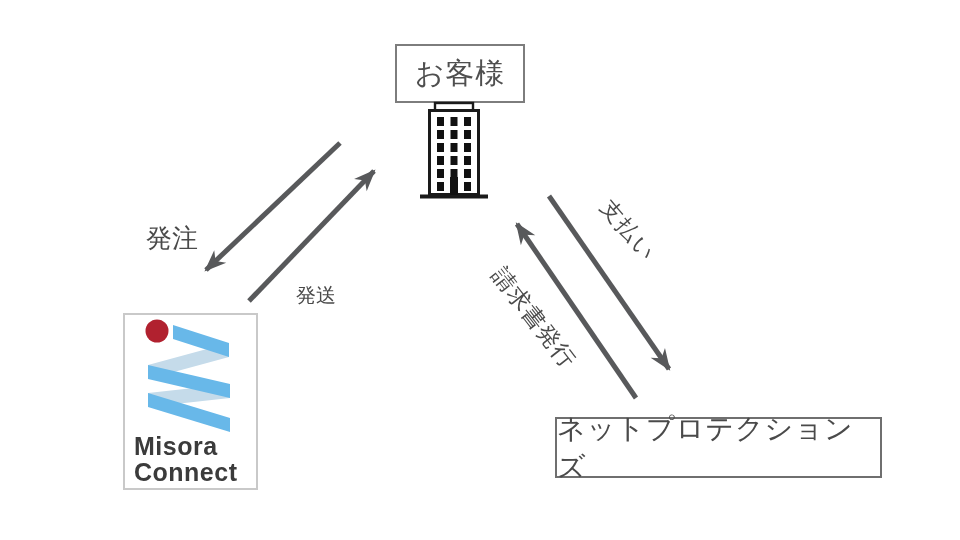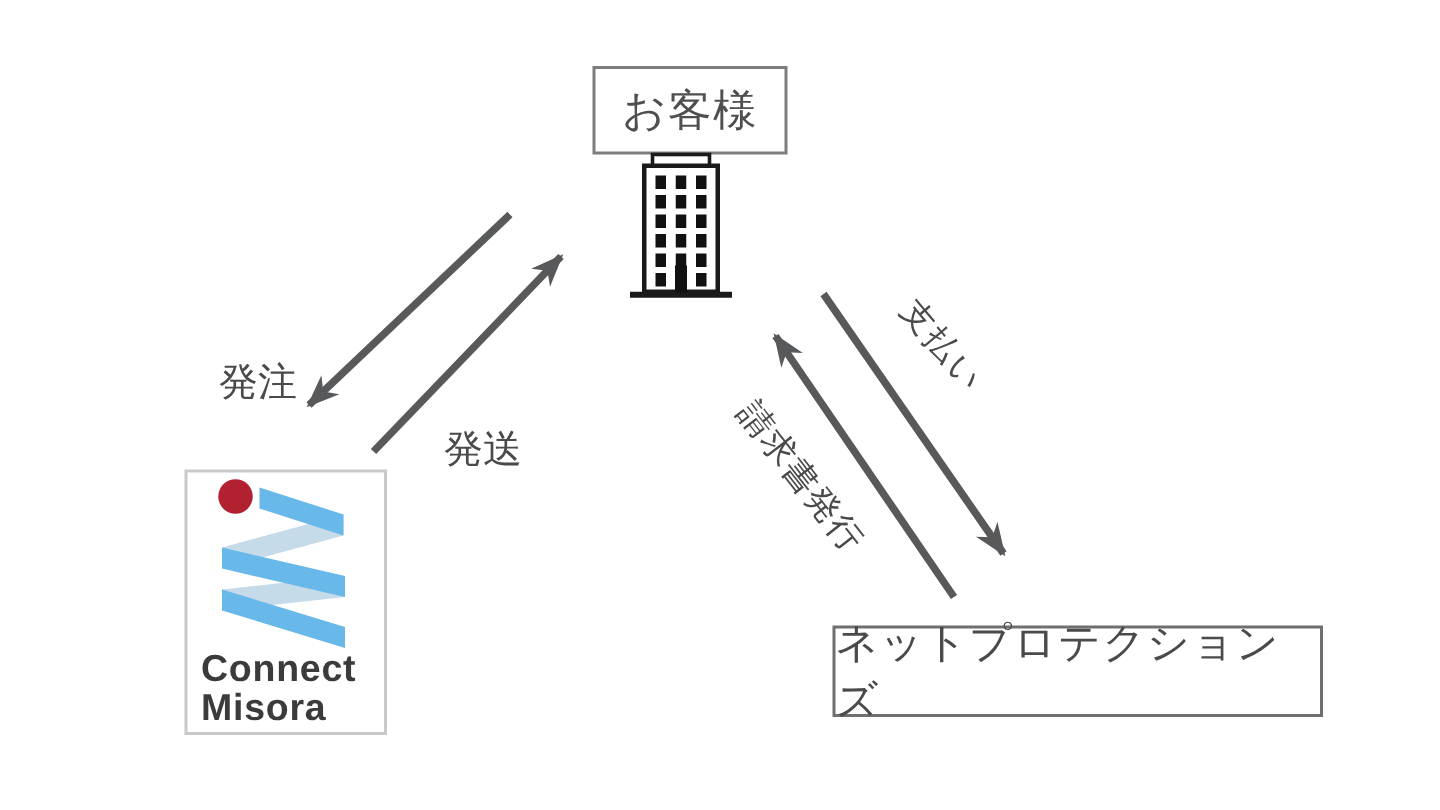--- a/index.html
+++ b/index.html
@@ -40,22 +40,22 @@
   #misora-text{
     position:absolute;left:9px;top:118px;
     font-size:25px;line-height:26px;font-weight:600;color:#3b3b3b;
     letter-spacing:0.5px;color:#3b3b3b;white-space:nowrap;
   }
 
   
   .flow-label{
     position:absolute;z-index:3;color:#4a4a4a;white-space:nowrap;
   }
-  #order-label{left:146px;top:221px;font-size:26px;margin-top:16px;}
-  #ship-label{left:296px;top:282px;font-size:26px;}
+  #order-label{left:146px;top:221px;font-size:26px;}
+  #ship-label{left:296px;top:282px;font-size:20px;}
   #payment-label{
     left:628px;top:231px;font-size:22px;letter-spacing:2px;
     transform:translate(-50%,-50%) rotate(50deg);
   }
   #invoice-label{
     left:534px;top:318px;font-size:23px;letter-spacing:1px;
     transform:translate(-50%,-50%) rotate(52deg);
   }
 </style>
 </head>
@@ -108,22 +108,22 @@
     <circle cx="32" cy="16" r="11.5" fill="#b1212f"></circle>
     <g>
       <polygon points="104,28 104,42 23,64 23,50" fill="#c5dbea"></polygon>
       <polygon points="105,69 105,83 23,92 23,78" fill="#c5dbea"></polygon>
       <polygon points="48,10 104,28 104,42 48,24" fill="#68b8e9"></polygon>
       <polygon points="23,50 23,64 105,83 105,69" fill="#68b8e9"></polygon>
       <polygon points="23,78 23,92 105,117 105,103" fill="#68b8e9"></polygon>
     </g>
   </svg>
   <div id="misora-text">
+    <div>Misora</div>
     <div>Connect</div>
-    <div>Misora</div>
   </div>
 </div>
 
 <div id="np-box" class="node-box">
   <span>ネットプロテクションズ</span>
 </div>
 
 <div id="order-label" class="flow-label">発注</div>
 <div id="ship-label" class="flow-label">発送</div>
 <div id="payment-label" class="flow-label">支払い</div>

